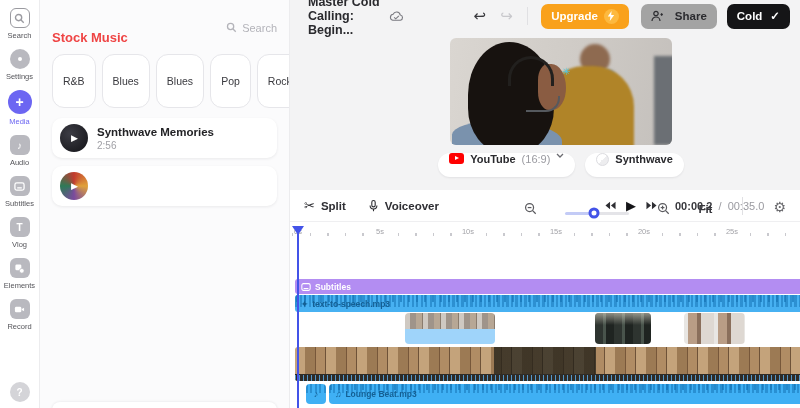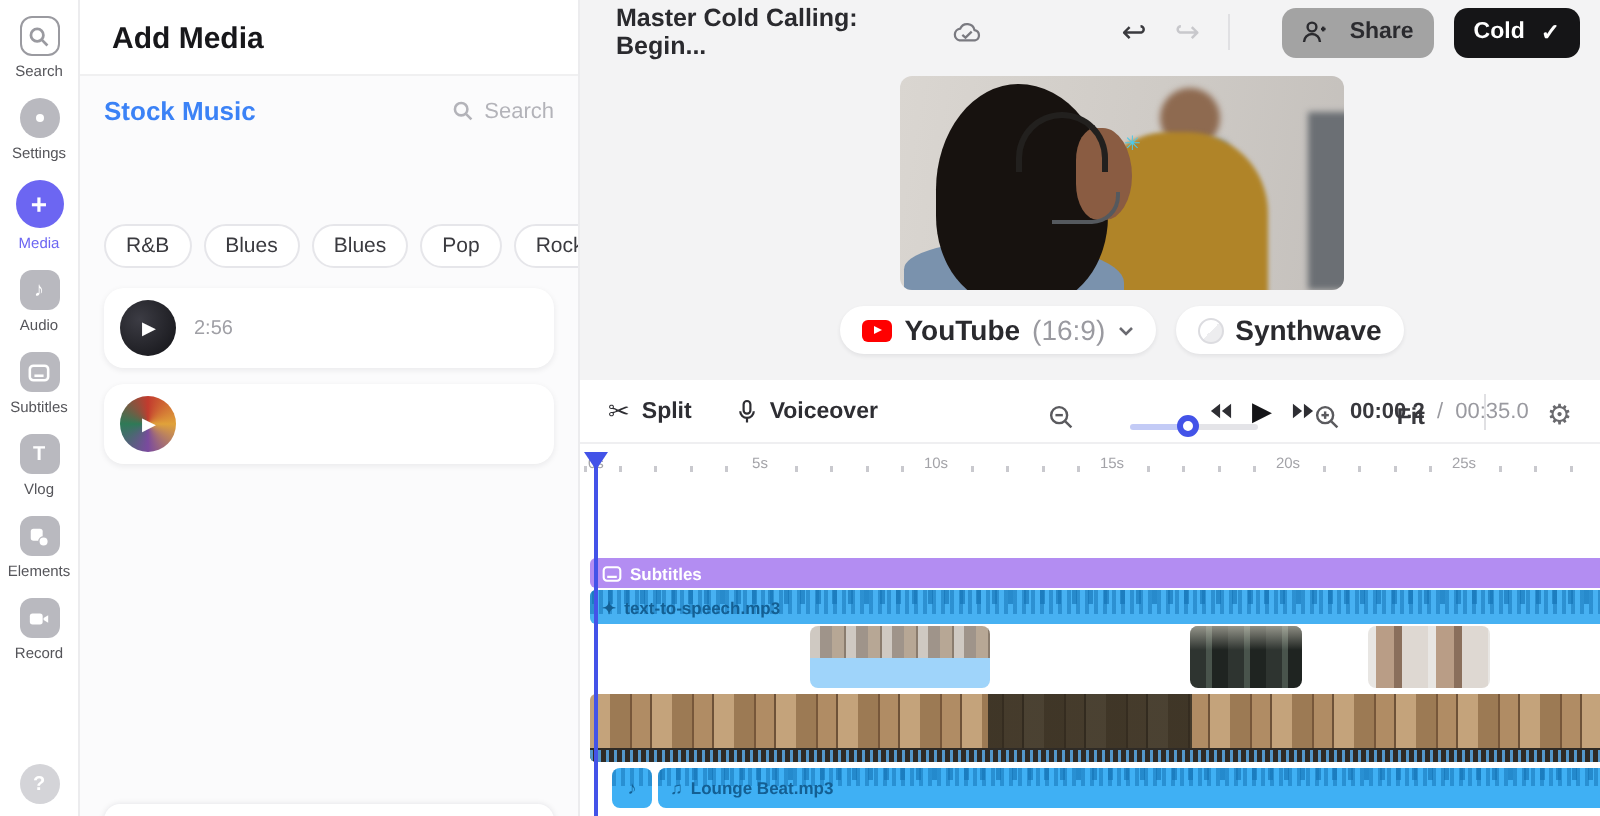--- a/index.html
+++ b/index.html
@@ -16,24 +16,24 @@
   .sb-lbl { font-size:7.5px; color:#55555a; }
   .sb-item.active .sb-lbl { color:#6c66f2; }
   .sb-help { margin-top:auto; margin-bottom:6px; }
   .sb-help .sb-ic { border-radius:50%; background:#d4d4d8; }
 
   
   .media-panel { width:250px; height:100%; background:#fff; border-right:1px solid #ececee; display:flex; flex-direction:column; flex-shrink:0; }
   .mp-header { height:38px; padding:11px 16px 0; font-size:15px; font-weight:bold; color:#17171a; border-bottom:1px solid #f0f0f1; }
   .mp-body { flex:1; background:#fbfbfc; padding:10px 12px 0; overflow:hidden; position:relative; }
   .mp-row { display:flex; align-items:center; justify-content:space-between; margin-bottom:9px; }
-  .mp-section { font-size:13px; font-weight:bold; color:#3b82f6; }
+  .mp-section { font-size:13px; font-weight:bold; color:#ef4444;margin-top:20px; }
   .mp-search { display:flex; align-items:center; gap:5px; color:#b3b3b9; font-size:11px; cursor:text; }
   .chips { display:flex; align-items:center; gap:6px; margin-bottom:10px; }
-  .chip { background:#fff; border:1px solid #e6e6ea; border-radius:12px; padding:4px 10px; font-size:10.5px; color:#3a3a3f; cursor:pointer; white-space:nowrap;margin-top:40px; }
+  .chip { background:#fff; border:1px solid #e6e6ea; border-radius:12px; padding:20px 10px; font-size:10.5px; color:#3a3a3f; cursor:pointer; white-space:nowrap; }
   .mcard { background:#fff; border-radius:10px; box-shadow:0 1px 3px rgba(20,20,40,.08); padding:6px 8px; display:flex; align-items:center; gap:9px; margin-bottom:8px; cursor:pointer; }
   .art { width:28px; height:28px; border-radius:50%; flex-shrink:0; position:relative; display:flex; align-items:center; justify-content:center; }
   .art.dark  { background:radial-gradient(circle at 35% 35%, #3c3c44, #121216); }
   .art.lofi  { background:conic-gradient(#c23b2e, #e0a23a, #7a4a9e, #2e7a57, #c23b2e); }
   .art .ply { color:#fff; font-size:9px; margin-left:1px; }
   .mtitle { font-size:11.5px; font-weight:bold; color:#232326; line-height:1.3; }
   .mdur { font-size:10px; color:#a0a0a6; }
   .mcard-partial { position:absolute; left:12px; right:12px; bottom:-4px; height:10px; background:#fff; border-radius:8px 8px 0 0; box-shadow:0 0 3px rgba(20,20,40,.10); }
 
   
@@ -58,21 +58,21 @@
   .v-man-head { position:absolute; right:62px; top:6px; width:30px; height:30px; border-radius:50%; background:#8e6a50; filter:blur(1.5px); }
   .v-collar { position:absolute; right:58px; top:32px; width:42px; height:14px; background:#7e98ae; border-radius:4px; filter:blur(1.5px); }
   .v-man2 { position:absolute; right:-8px; top:18px; width:26px; height:89px; background:#6b6f74; filter:blur(1.5px); }
   .v-hair { position:absolute; left:18px; top:4px; width:86px; height:110px; border-radius:48% 52% 40% 40%; background:#17120f; }
   .v-face { position:absolute; left:88px; top:26px; width:28px; height:46px; border-radius:40% 60% 55% 45%; background:#8a5c42; }
   .v-headset { position:absolute; left:58px; top:18px; width:46px; height:30px; border:3px solid #22201e; border-bottom:none; border-radius:24px 24px 0 0; }
   .v-mic { position:absolute; left:76px; top:58px; width:34px; height:16px; border:2px solid #55595e; border-top:none; border-left:none; border-radius:0 0 14px 0; }
   .v-shoulder { position:absolute; left:2px; bottom:-10px; width:110px; height:34px; border-radius:40% 60% 0 0; background:#7a92ad; }
   .v-spark { position:absolute; left:112px; top:28px; color:#4ec9e8; font-size:10px; }
   .fmt-row { position:absolute; left:160px; top:153px; width:222px; display:flex; justify-content:center; gap:10px; }
-  .pill { background:#fff; border-radius:14px; height:24px; display:flex; align-items:center; gap:6px; padding:0 11px; box-shadow:0 1px 2px rgba(20,20,40,.08); font-size:14px; font-weight:bold; color:#2a2a2e; cursor:pointer; white-space:nowrap; }
+  .pill { background:#fff; border-radius:14px; height:24px; display:flex; align-items:flex-start; gap:6px; padding:0 11px; box-shadow:0 1px 2px rgba(20,20,40,.08); font-size:11px; font-weight:bold; color:#2a2a2e; cursor:pointer; white-space:nowrap; }
   .yt-ic { width:15px; height:11px; background:#f00; border-radius:3px; position:relative; }
   .yt-ic:before { content:""; position:absolute; left:5.5px; top:3px; border-left:4px solid #fff; border-top:2.5px solid transparent; border-bottom:2.5px solid transparent; }
   .aspect { color:#9a9aa0; font-weight:normal; }
   .swatch { width:13px; height:13px; border-radius:50%; border:1px solid #dcdce0; background:linear-gradient(135deg,#fff 50%,#ededef 50%); }
 
   
   .timeline { flex:1; background:#fff; display:flex; flex-direction:column; min-height:0; }
   .tl-toolbar { height:32px; border-bottom:1px solid #efeff1; display:flex; align-items:center; padding:0 14px; position:relative; flex-shrink:0; }
   .tool { display:flex; align-items:center; gap:6px; font-size:11.5px; color:#2e2e33; font-weight:bold; cursor:pointer; margin-right:22px; }
   .tool .g { font-size:13px; font-weight:normal; }
@@ -184,21 +184,20 @@
           </svg>
       </span>
       <span class="sb-lbl">Record</span>
     </div>
     <div class="sb-item sb-help">
       <span class="sb-ic">?</span>
     </div>
   </nav>
 
   <section class="media-panel">
-    <div class="mp-header">Add Media</div>
     <div class="mp-body">
       <div class="mp-row">
         <span class="mp-section">Stock Music</span>
         <span class="mp-search">
           <svg width="11" height="11" viewBox="0 0 12 12">
               <circle cx="5" cy="5" r="3.4" fill="none" stroke="#b3b3b9" stroke-width="1.4"></circle>
               <line x1="7.7" y1="7.7" x2="10.6" y2="10.6" stroke="#b3b3b9" stroke-width="1.4"></line>
             </svg>
           <span>Search</span>
         </span>
@@ -209,20 +208,21 @@
         <span class="chip">Blues</span>
         <span class="chip">Pop</span>
         <span class="chip">Rock</span>
 
       </div>
       <div class="mcard">
         <span class="art dark">
             <span class="ply">▶</span>
           </span>
         <span>
+          <div class="mtitle">Synthwave Memories</div>
           <div class="mdur">2:56</div>
         </span>
       </div>
       <div class="mcard">
         <span class="art lofi">
             <span class="ply">▶</span>
           </span>
       </div>
       <div class="mcard-partial"></div>
     </div>
@@ -237,20 +237,28 @@
           <svg width="15" height="12" viewBox="0 0 16 12">
               <path d="M4 10.5 A3.2 3.2 0 0 1 4.4 4.2 A4 4 0 0 1 12 5 A2.8 2.8 0 0 1 12.2 10.5 Z" fill="none" stroke="#7a7a80" stroke-width="1.2"></path>
               <path d="M5.5 7.5 L7.2 9 L10.5 5.8" fill="none" stroke="#7a7a80" stroke-width="1.2"></path>
             </svg>
         </span>
         <span class="histbtns">
           <span class="undo">↩</span>
           <span class="redo">↪</span>
         </span>
         <span class="vdiv"></span>
+        <span class="btn btn-upgrade">
+          <span>Upgrade</span>
+          <span class="bolt-circle">
+            <svg width="8" height="10" viewBox="0 0 8 10">
+                <path d="M4.6 0 L0.8 5.5 H3.4 L2.8 10 L7.2 4 H4.2 Z" fill="#fff"></path>
+              </svg>
+          </span>
+        </span>
         <span class="btn btn-share">
           <svg width="12" height="12" viewBox="0 0 12 12">
               <circle cx="5" cy="3.5" r="2.2" fill="none" stroke="#2b2b2f" stroke-width="1.2"></circle>
               <path d="M1 11 a4 4 0 0 1 8 0" fill="none" stroke="#2b2b2f" stroke-width="1.2"></path>
               <line x1="9.5" y1="4.5" x2="11.8" y2="4.5" stroke="#2b2b2f" stroke-width="1.2"></line>
               <line x1="10.6" y1="3.3" x2="10.6" y2="5.7" stroke="#2b2b2f" stroke-width="1.2"></line>
             </svg>
           <span>Share</span>
         </span>
         <span class="btn btn-done">

